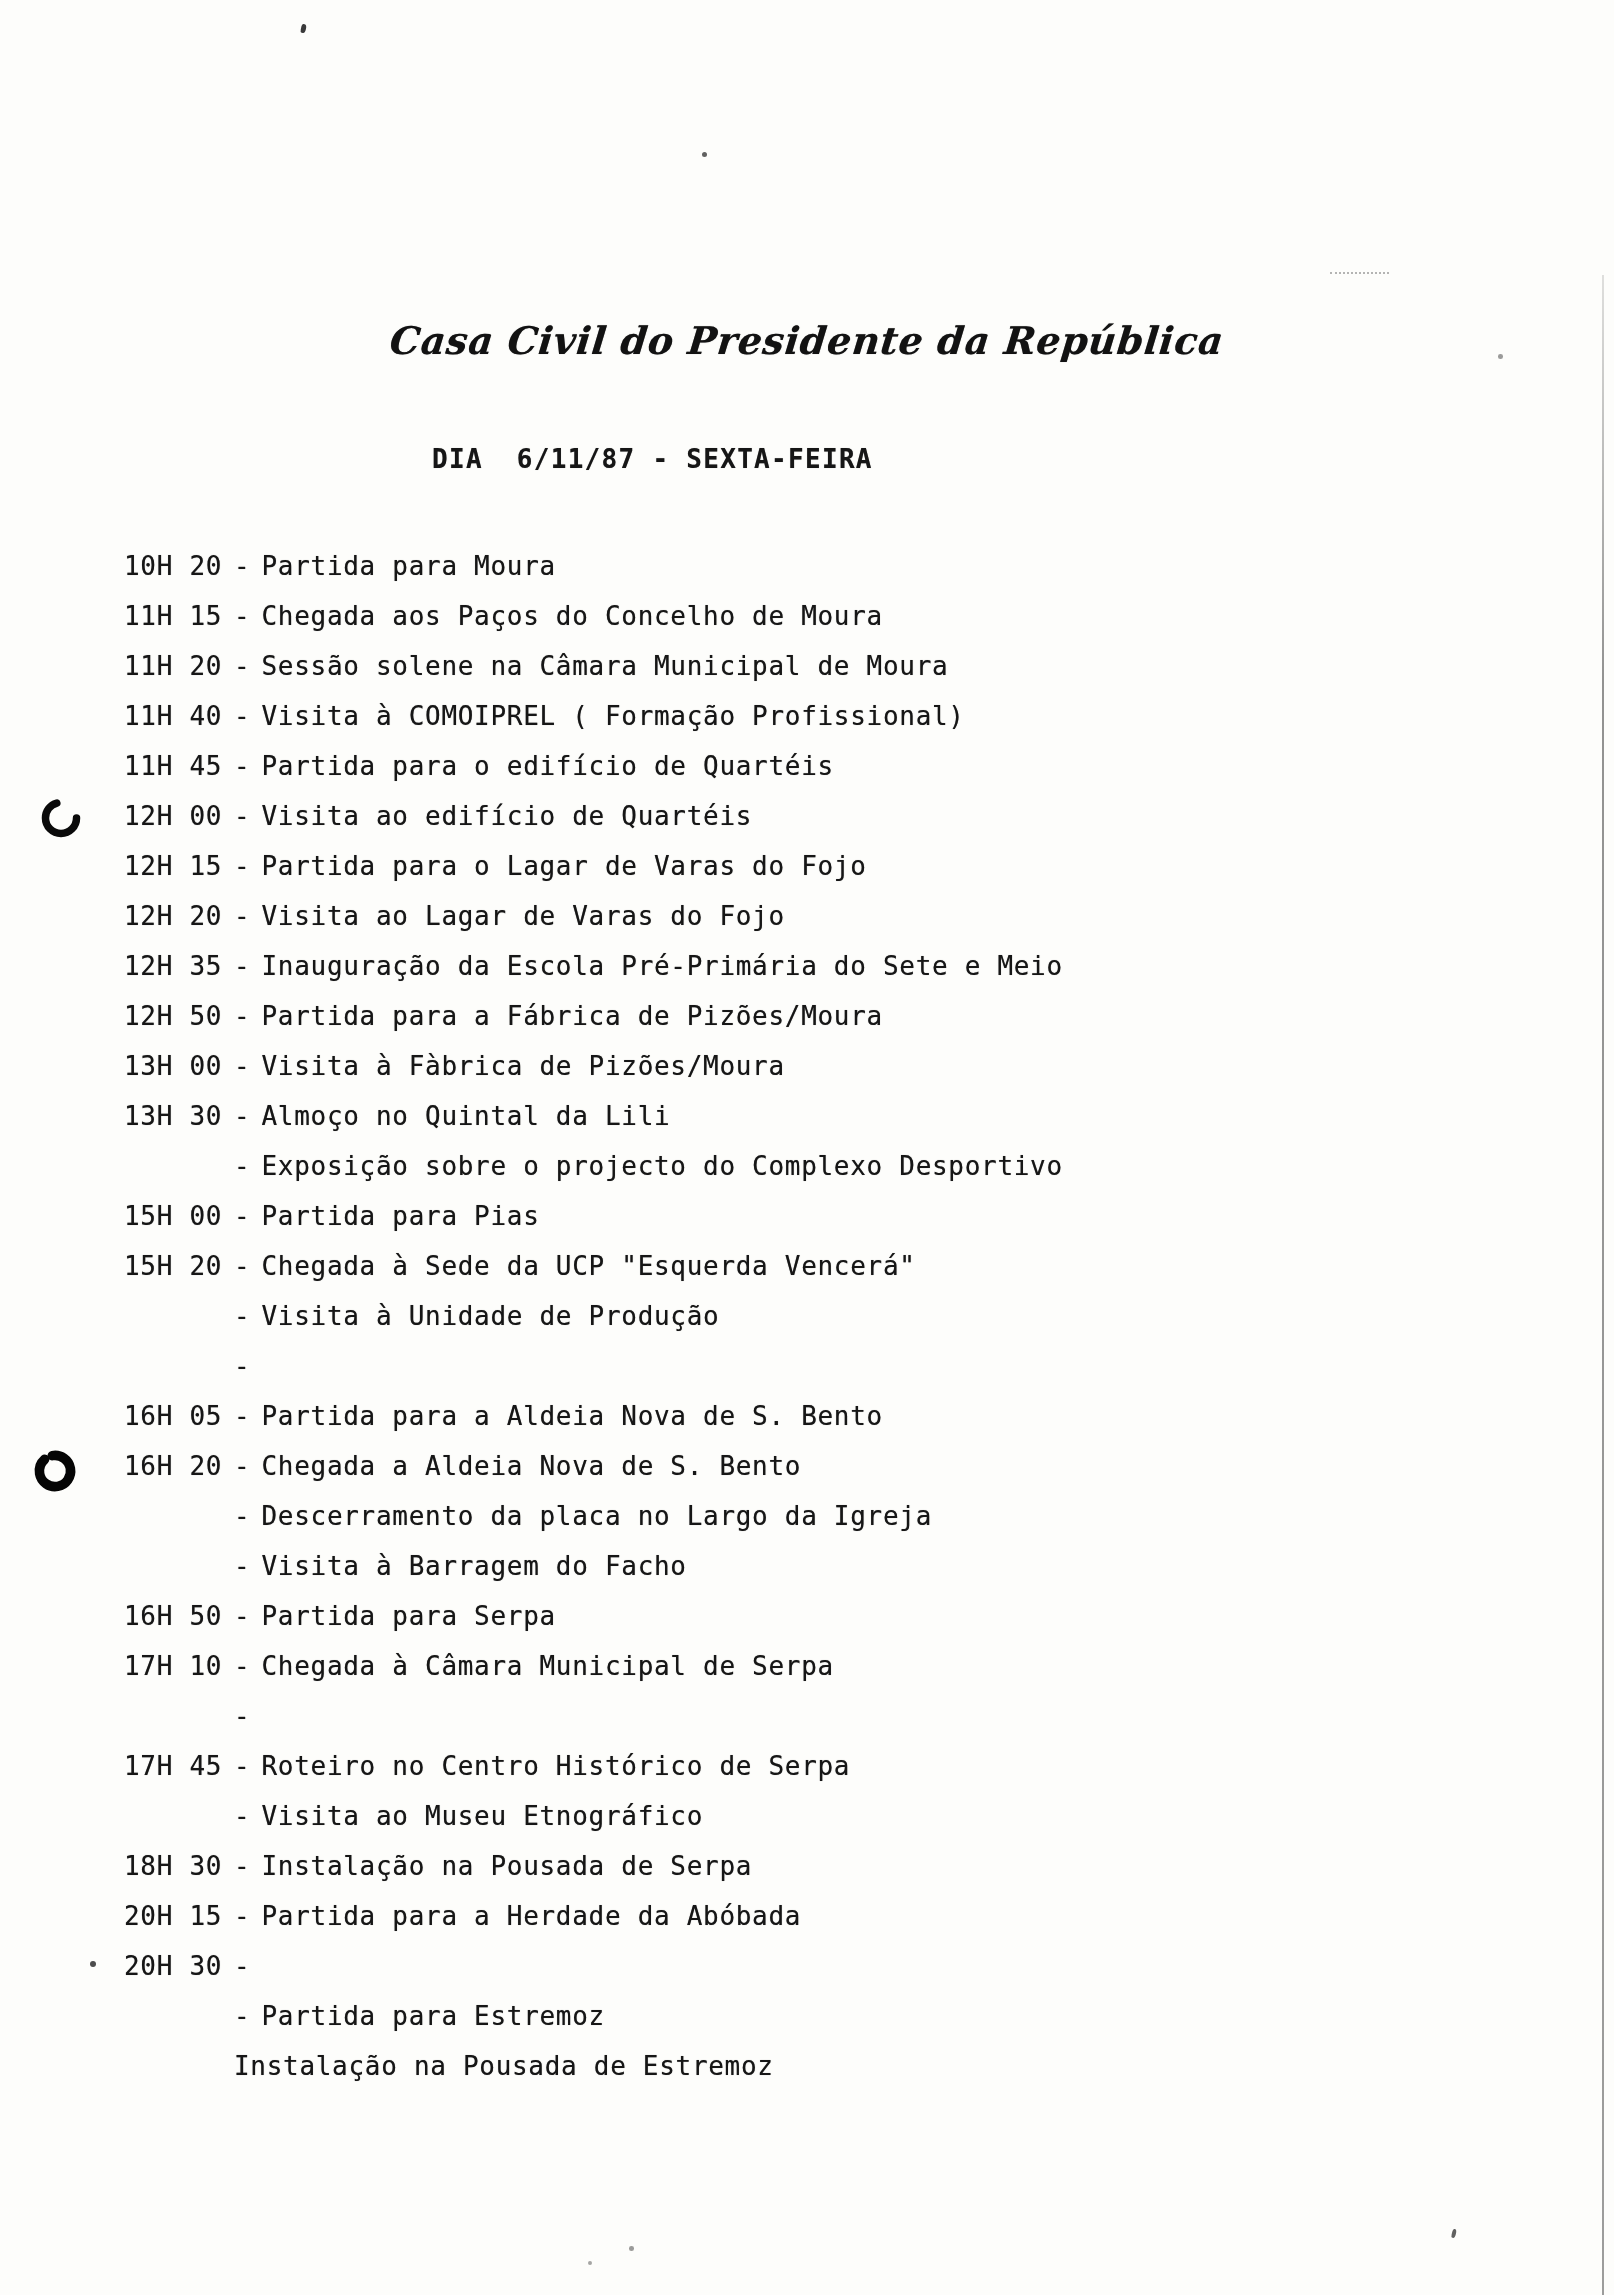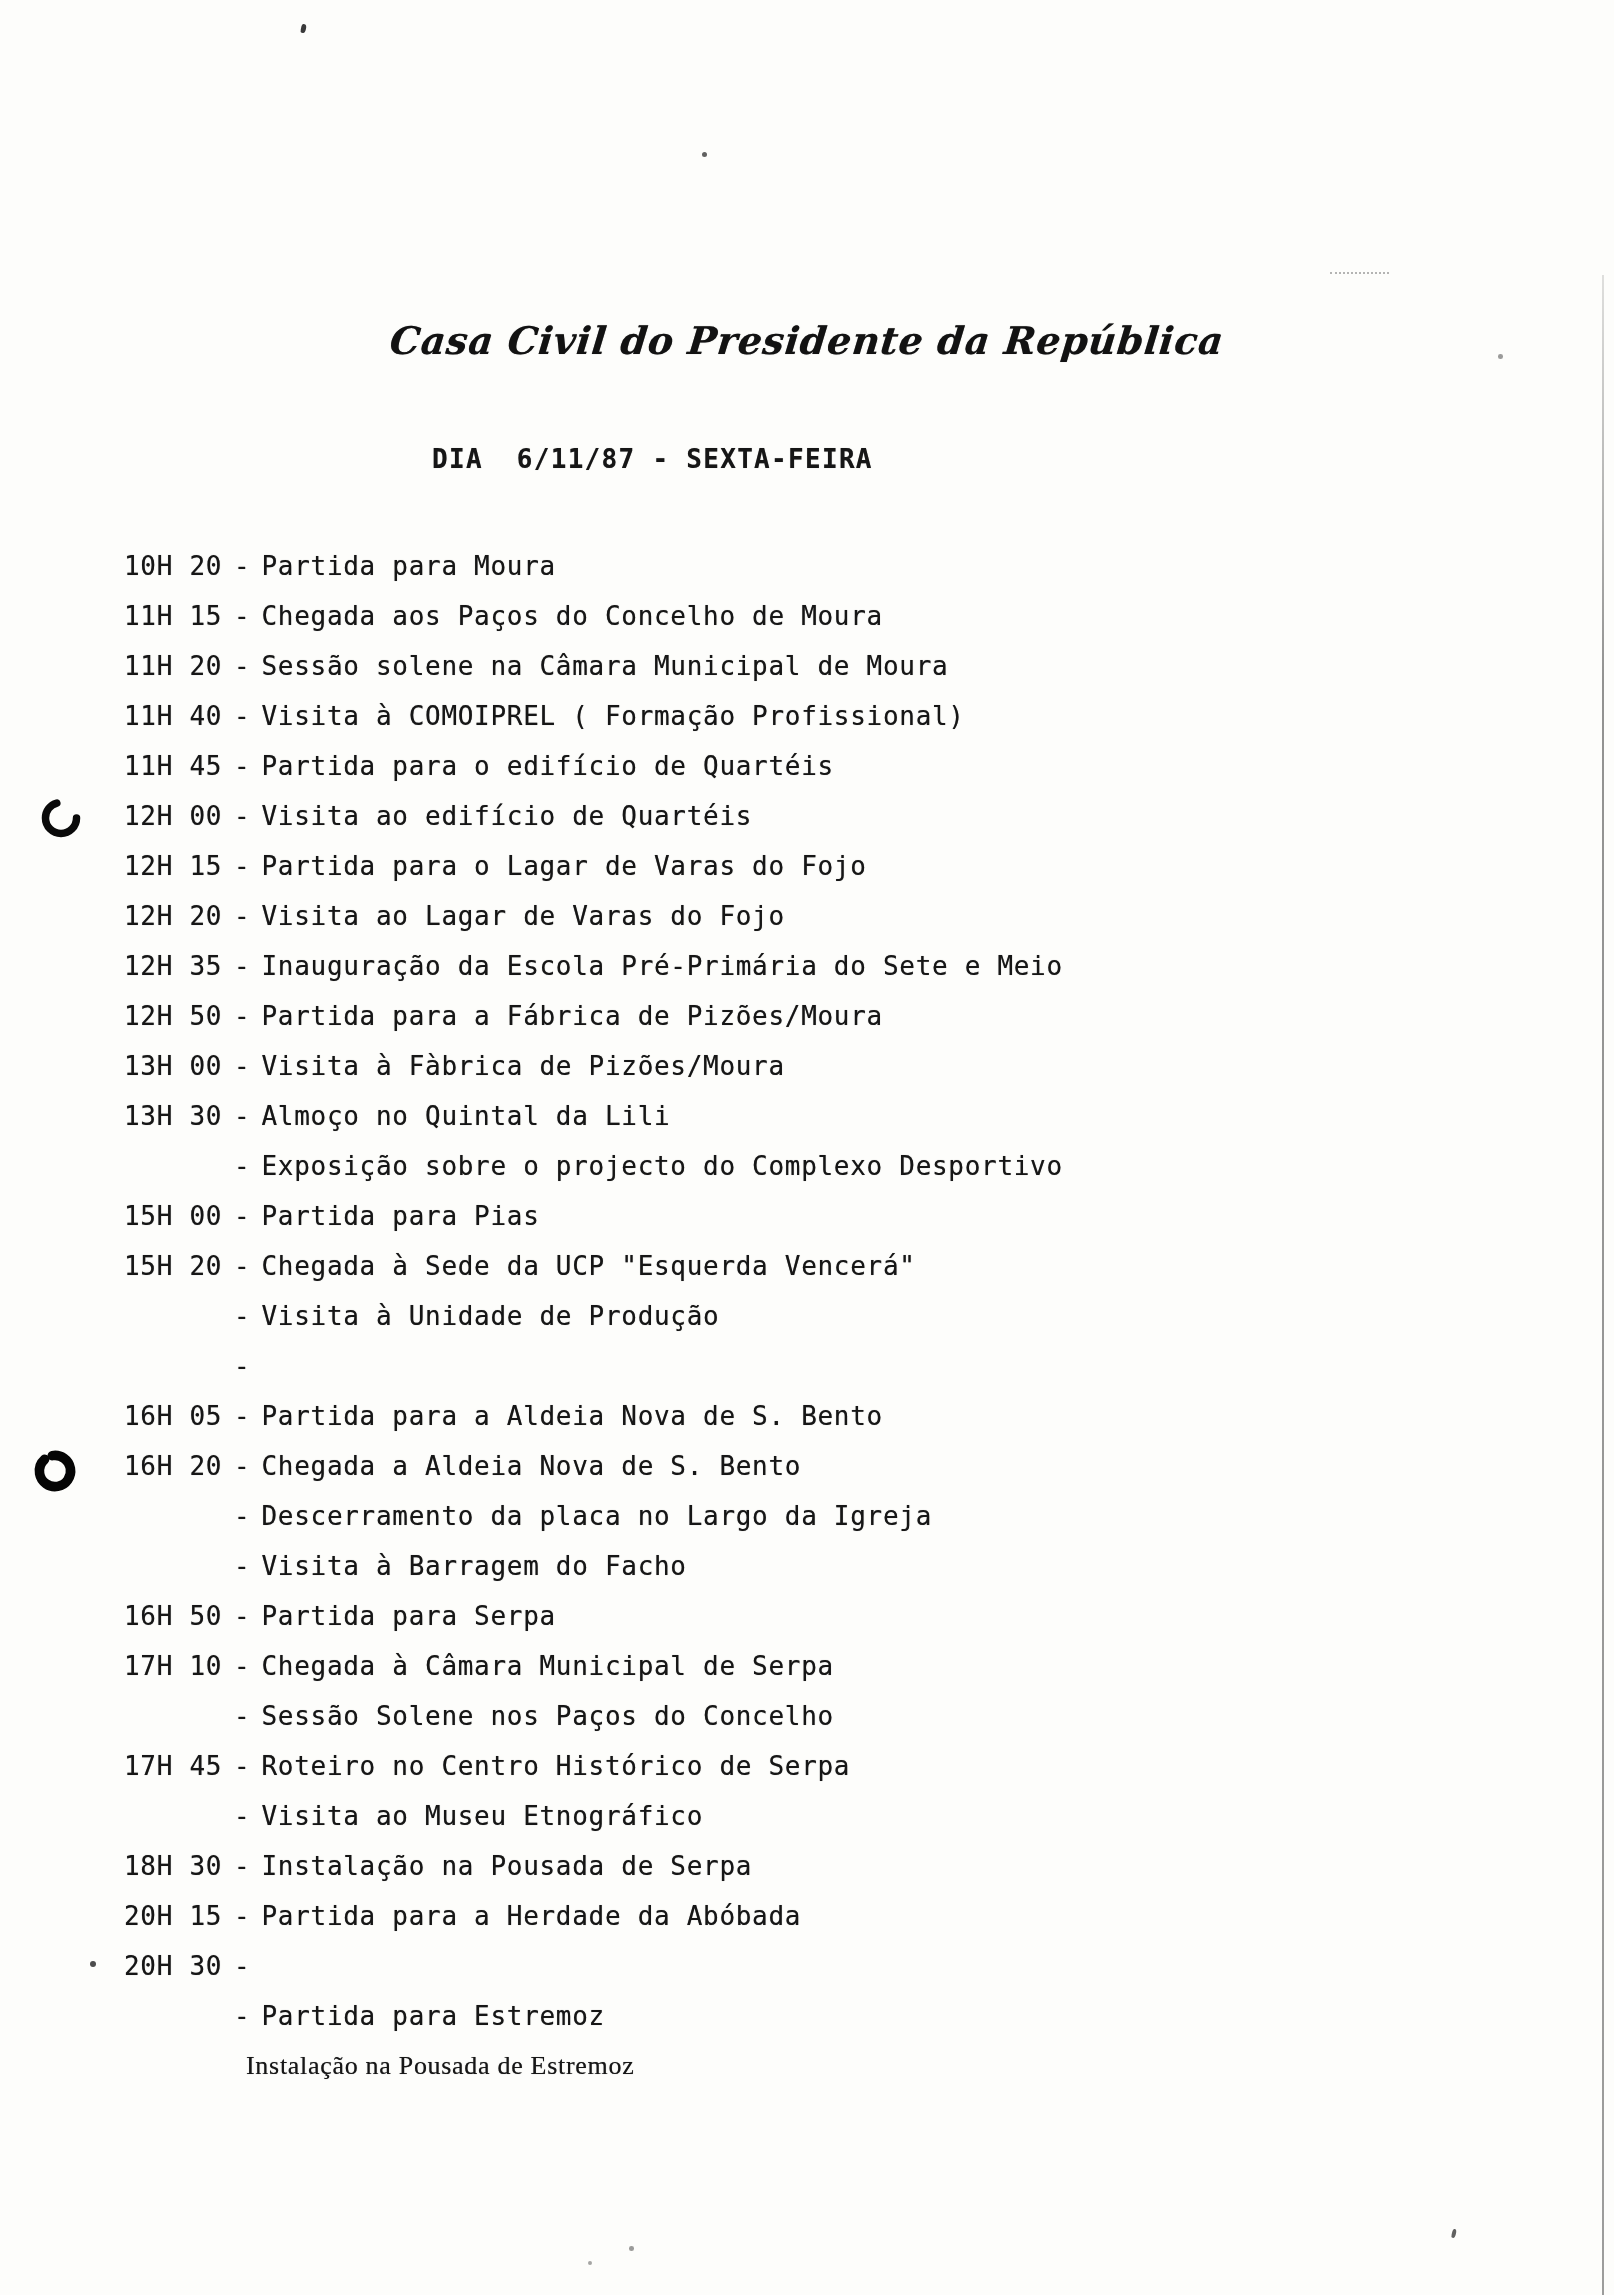--- a/index.html
+++ b/index.html
@@ -61,21 +61,21 @@
   .row .time {
     display: inline-block;
     width: 110px;
     flex: 0 0 110px;
   }
   .row .dash {
     display: inline-block;
     width: 27.5px;
     flex: 0 0 27.5px;
   }
-  .row.flush .event { margin-left: 12px; font-family: Liberation Serif, serif; }
+  .row.flush .event { margin-left: 0; }
   .row .event { flex: 1; }
 
   
   .mark { position: absolute; }
   .mark-top { left: 38px; top: 795px; }
   .mark-bottom { left: 31px; top: 1447px; }
 
   
   .scan-edge {
     position: absolute;
@@ -219,21 +219,20 @@
     <span class="event">Partida para Serpa</span>
   </div>
       <div class="row">
     <span class="time">17H 10</span>
     <span class="dash">-</span>
     <span class="event">Chegada à Câmara Municipal de Serpa</span>
   </div>
       <div class="row">
     <span class="time"></span>
     <span class="dash">-</span>
-    <span class="event">Sessão Solene nos Paços do Concelho</span>
   </div>
       <div class="row">
     <span class="time">17H 45</span>
     <span class="dash">-</span>
     <span class="event">Roteiro no Centro Histórico de Serpa</span>
   </div>
       <div class="row">
     <span class="time"></span>
     <span class="dash">-</span>
     <span class="event">Visita ao Museu Etnográfico</span>

